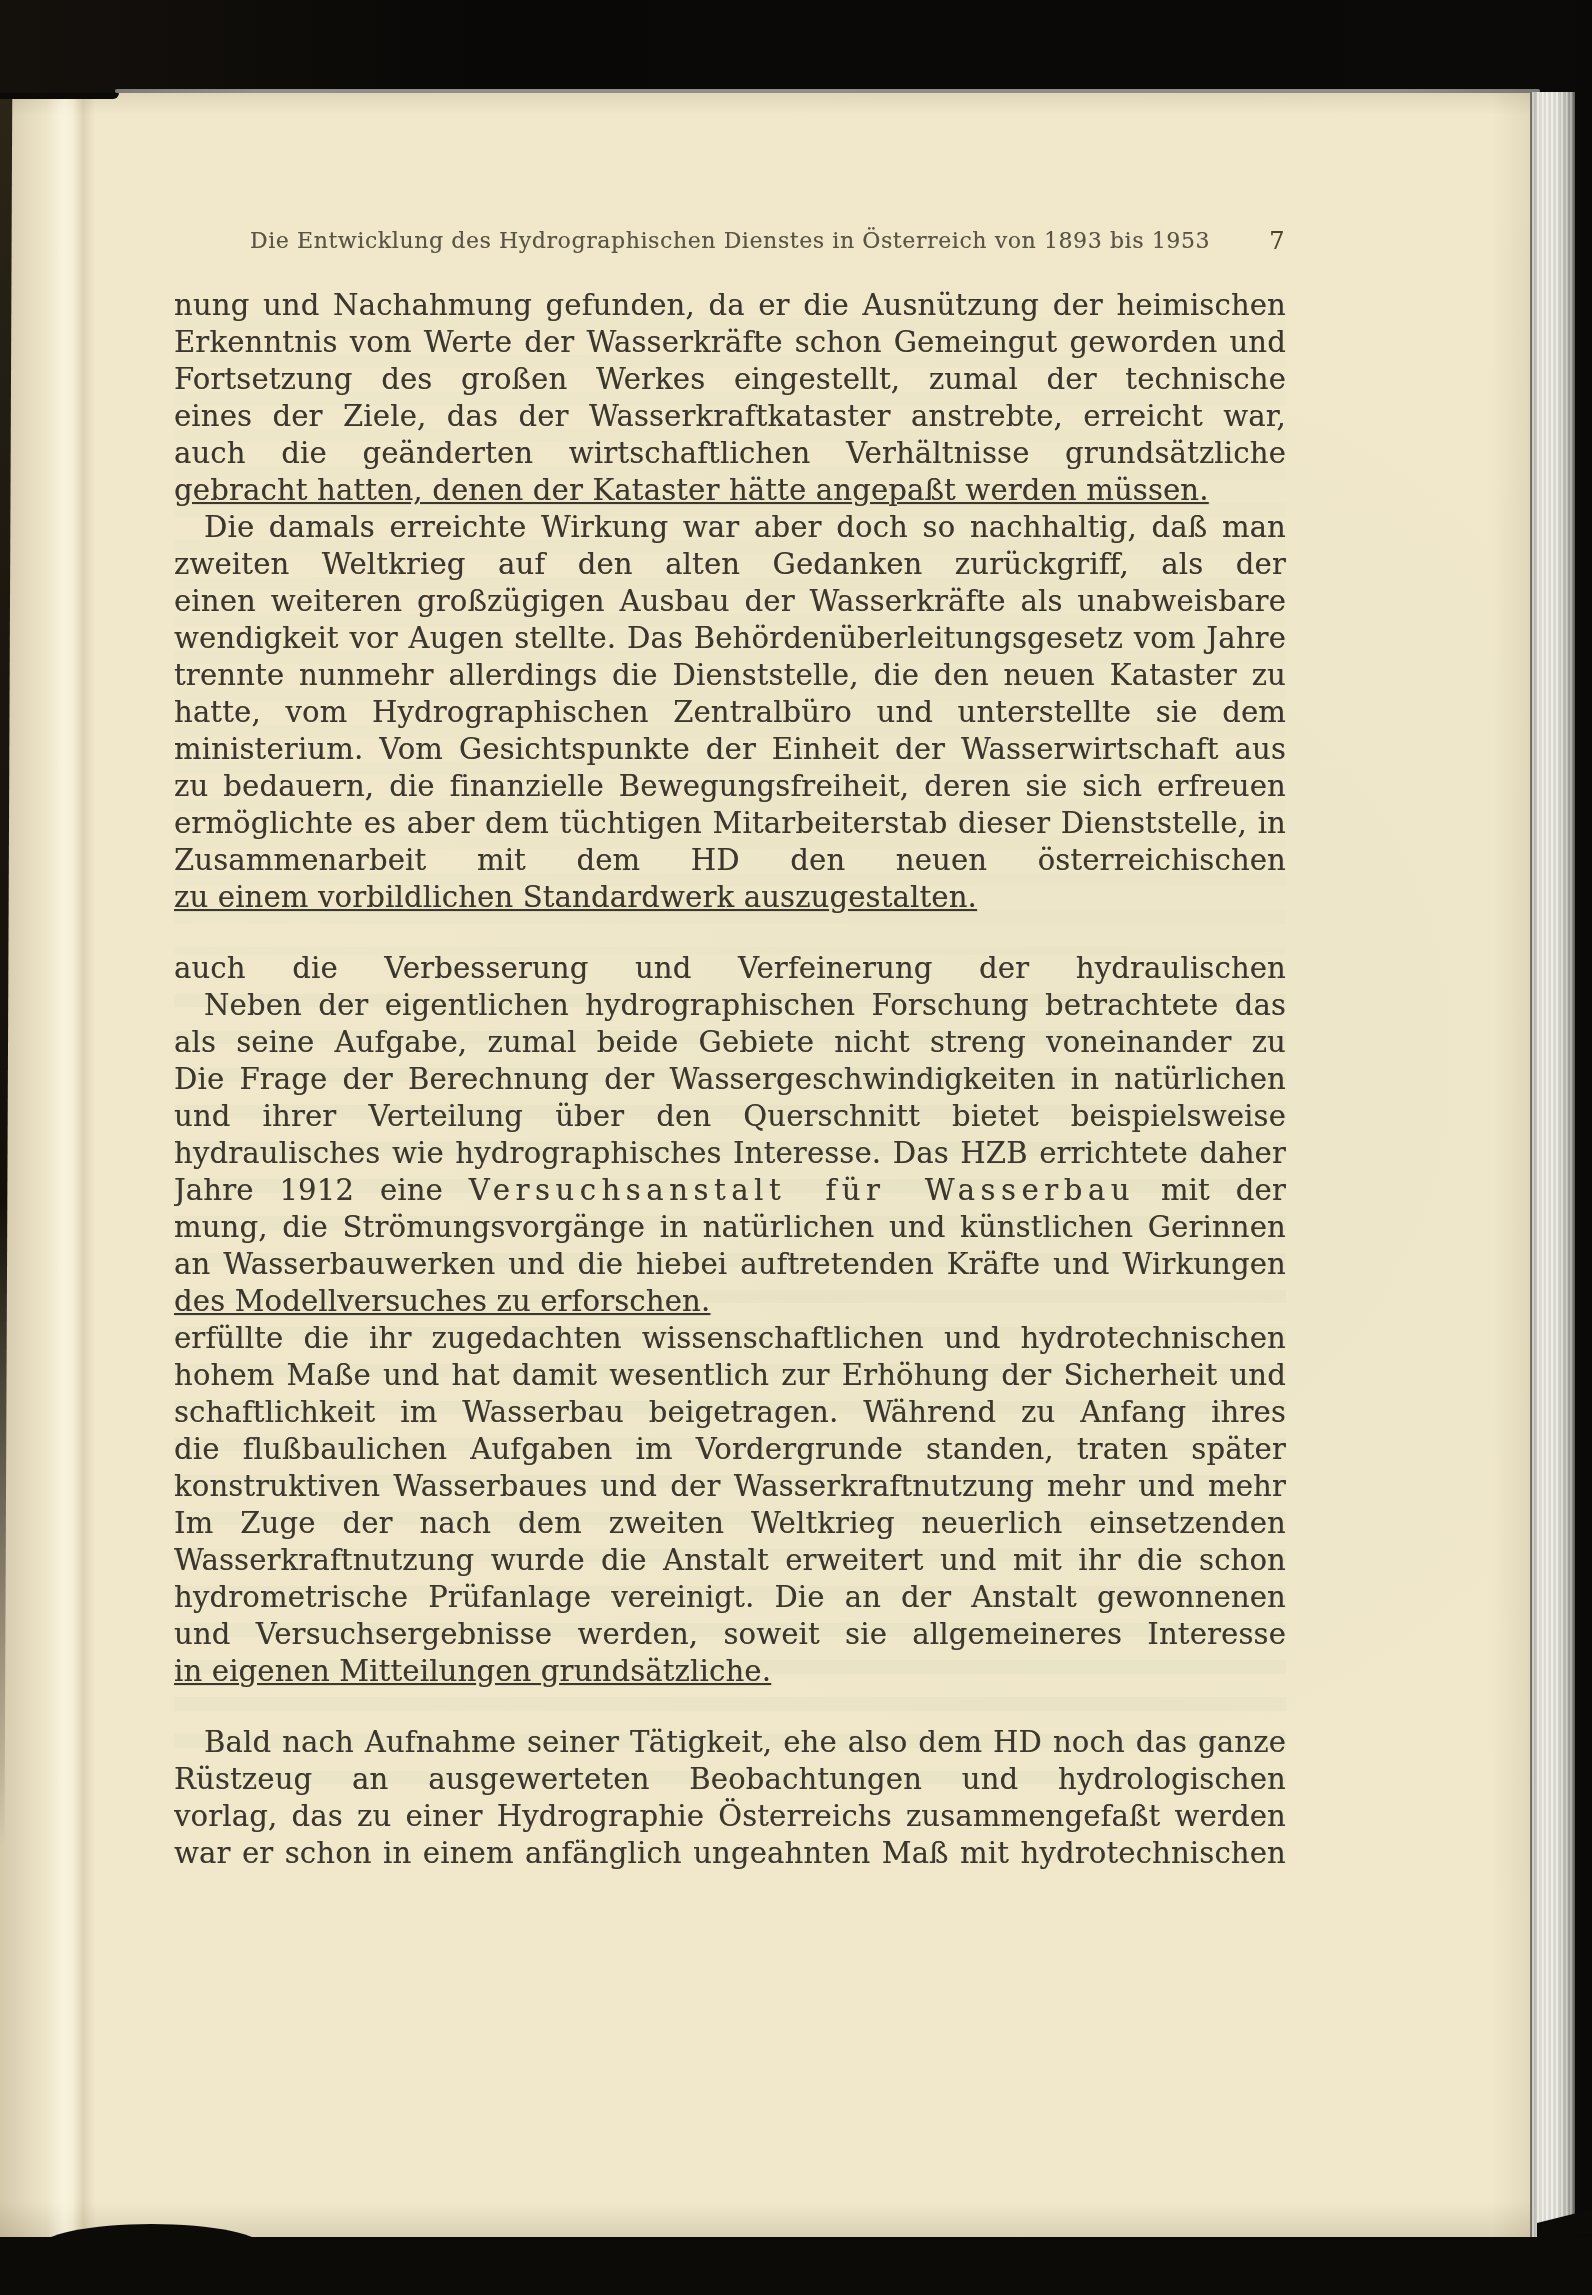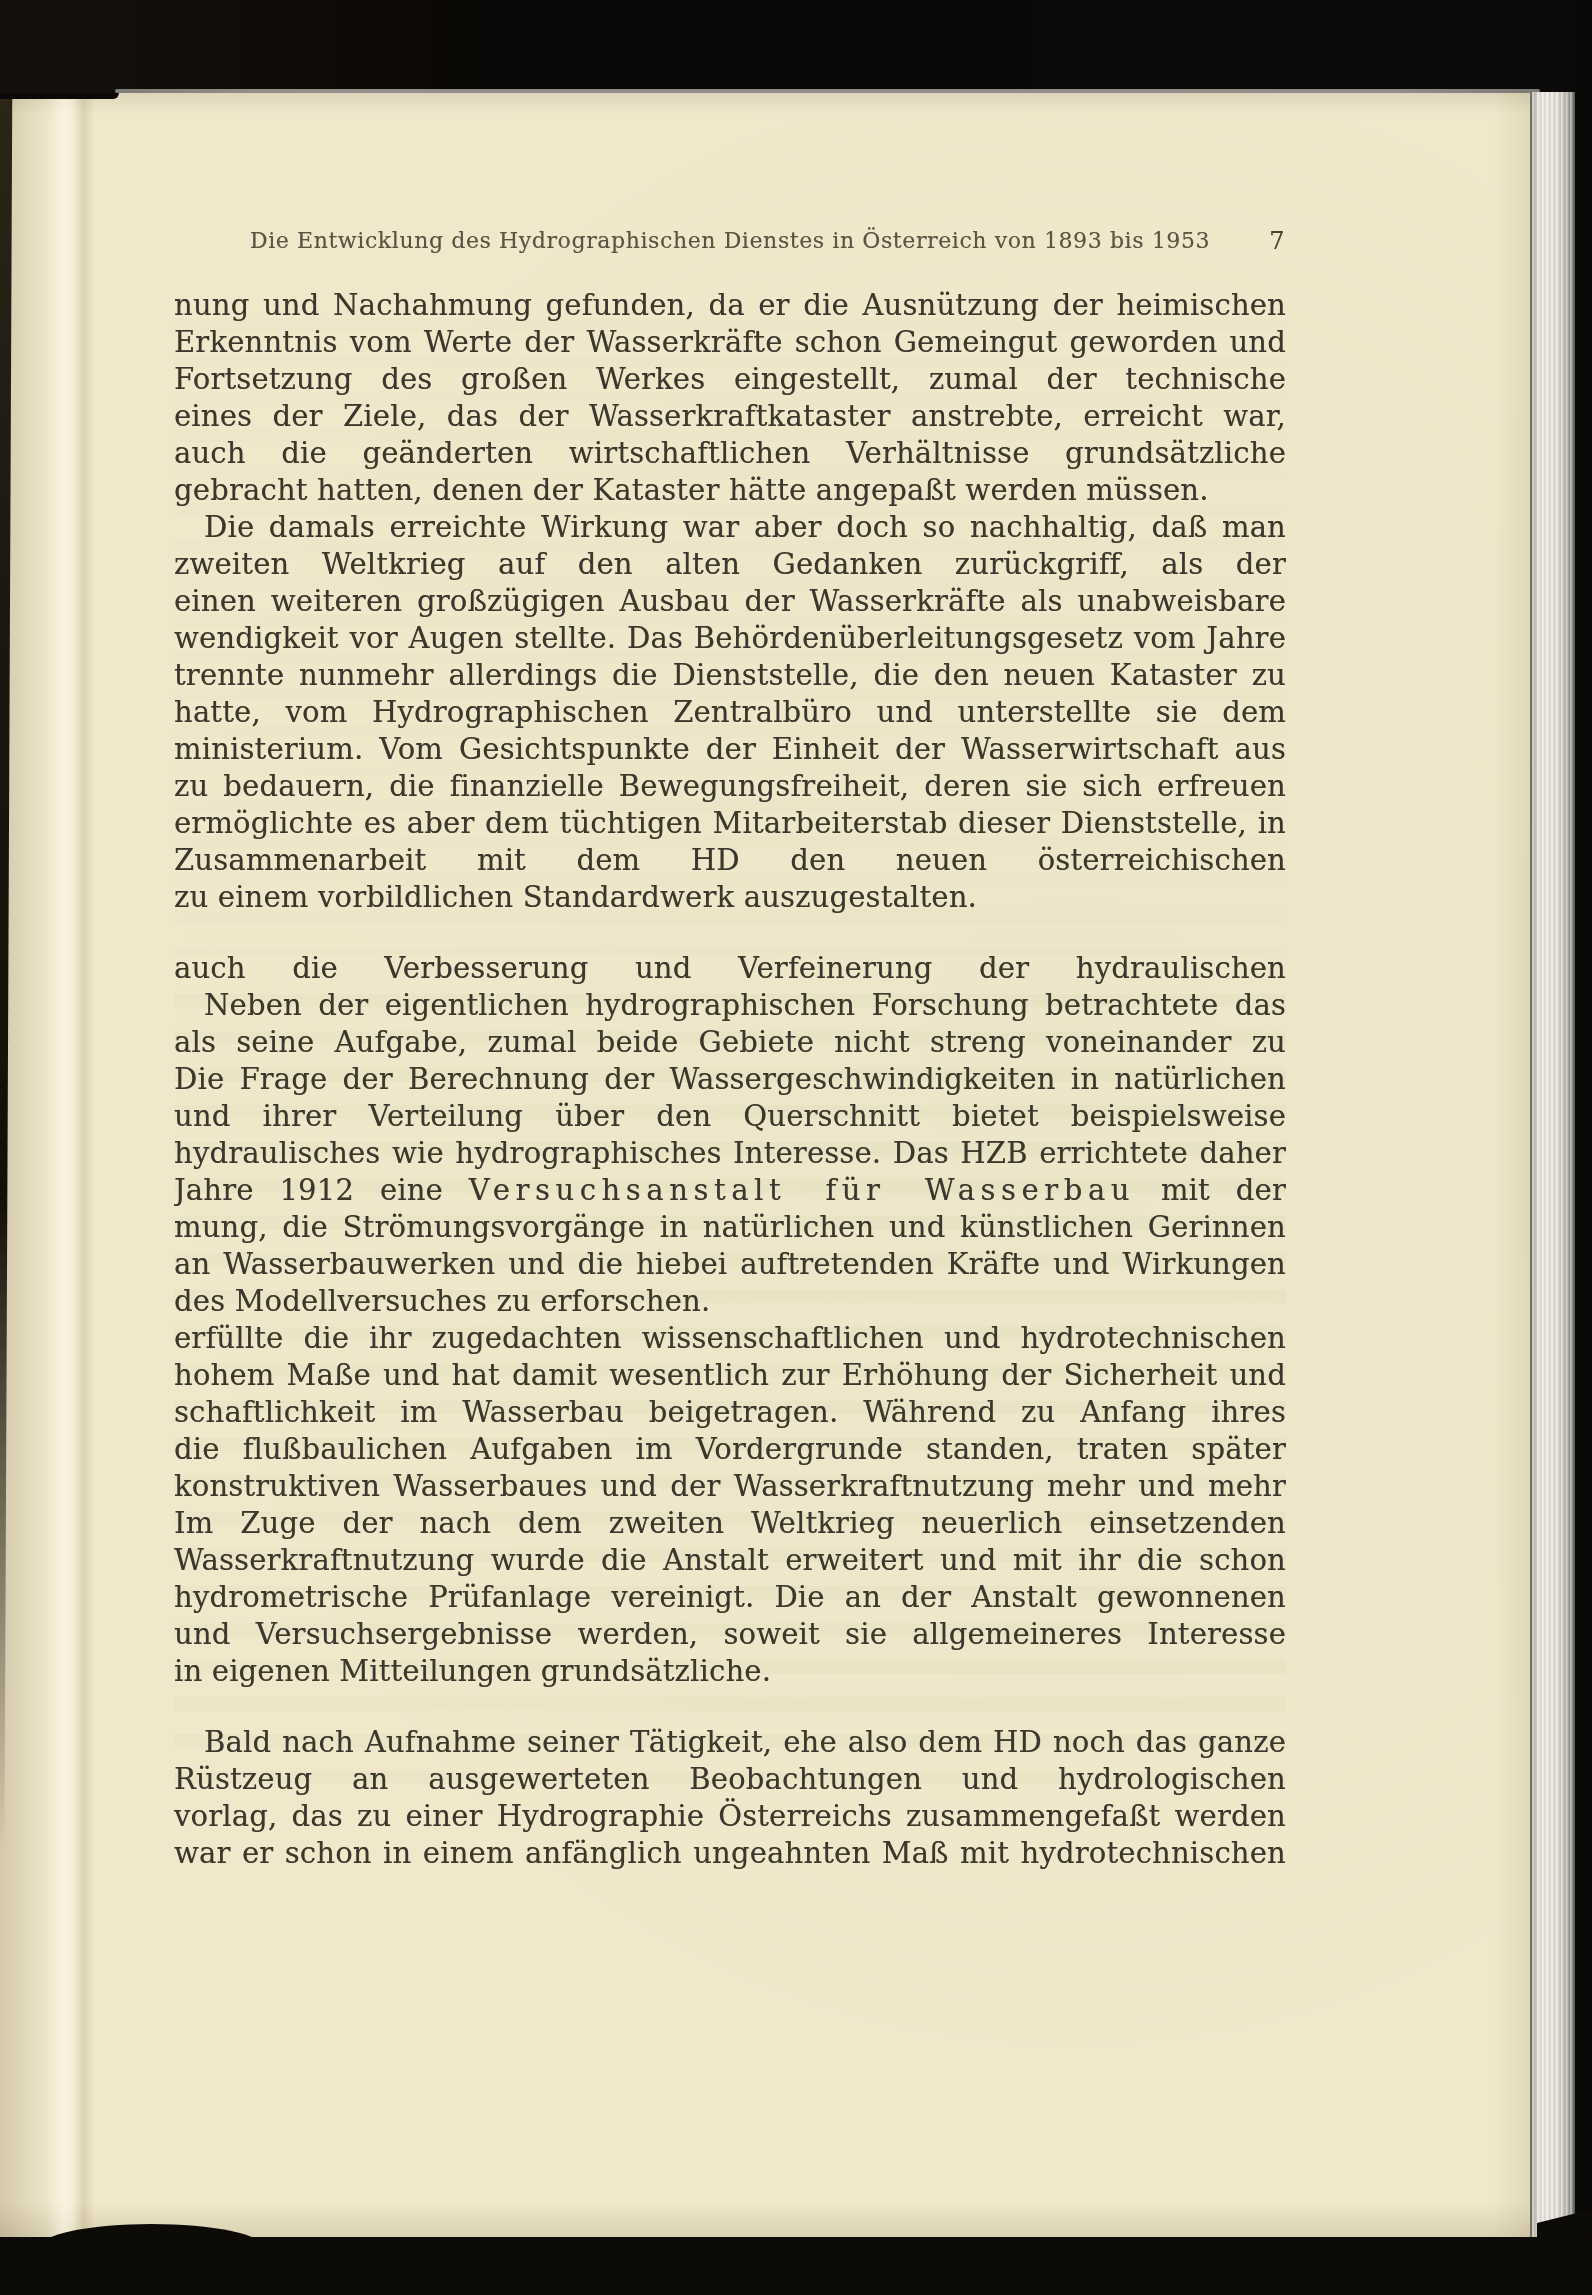--- a/index.html
+++ b/index.html
@@ -108,21 +108,21 @@
     font-size:29px;line-height:37px;
     color:#3c372c;
     letter-spacing:0.2px;
     text-shadow:0.2px 0.2px 0.6px rgba(62,56,44,0.5);
   }
   .line{
     height:37px;overflow:hidden;
     text-align:justify;
     text-align-last:justify;
   }
-  .line.last{text-align-last:left;}
+  .line.last{text-align-last:left;text-decoration:underline;}
   .line.indent{text-indent:30px;}
   .sec-gap{margin-top:34px;}
   .sperr{letter-spacing:5.6px;word-spacing:8px;}
 </style>
 </head>
 <body>
 
 <div class="scan">
 
   <div class="page"></div>

